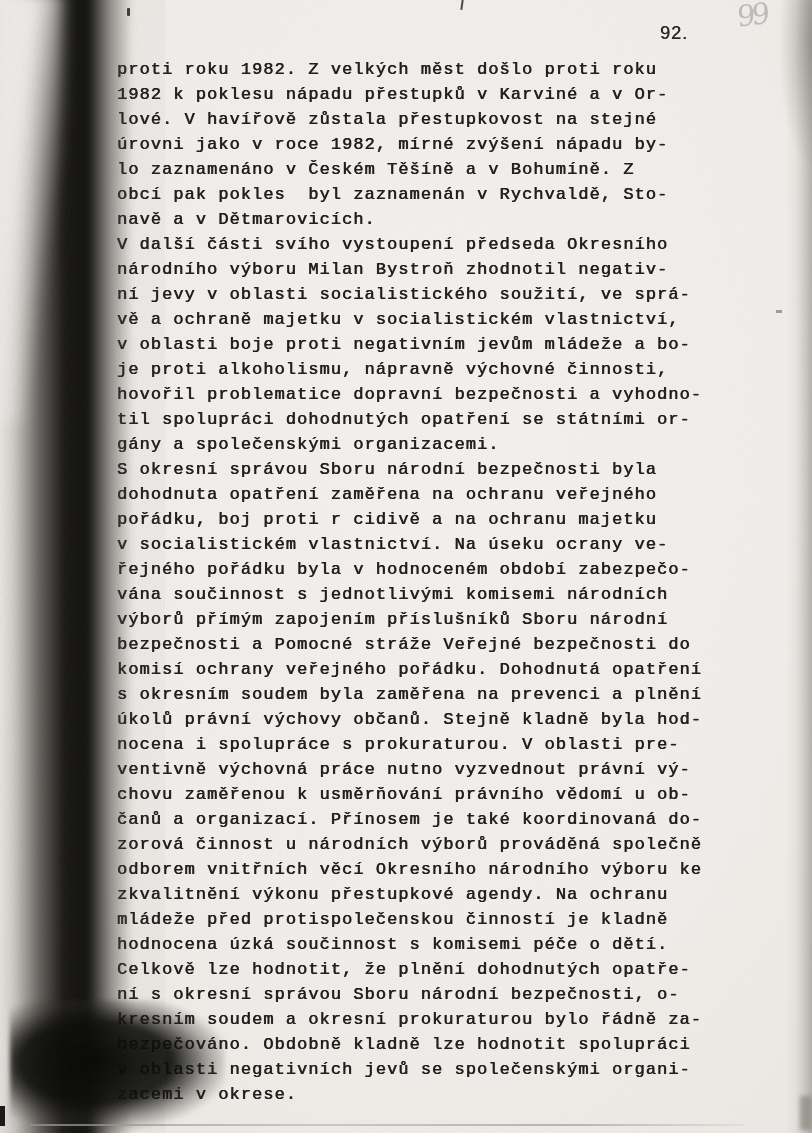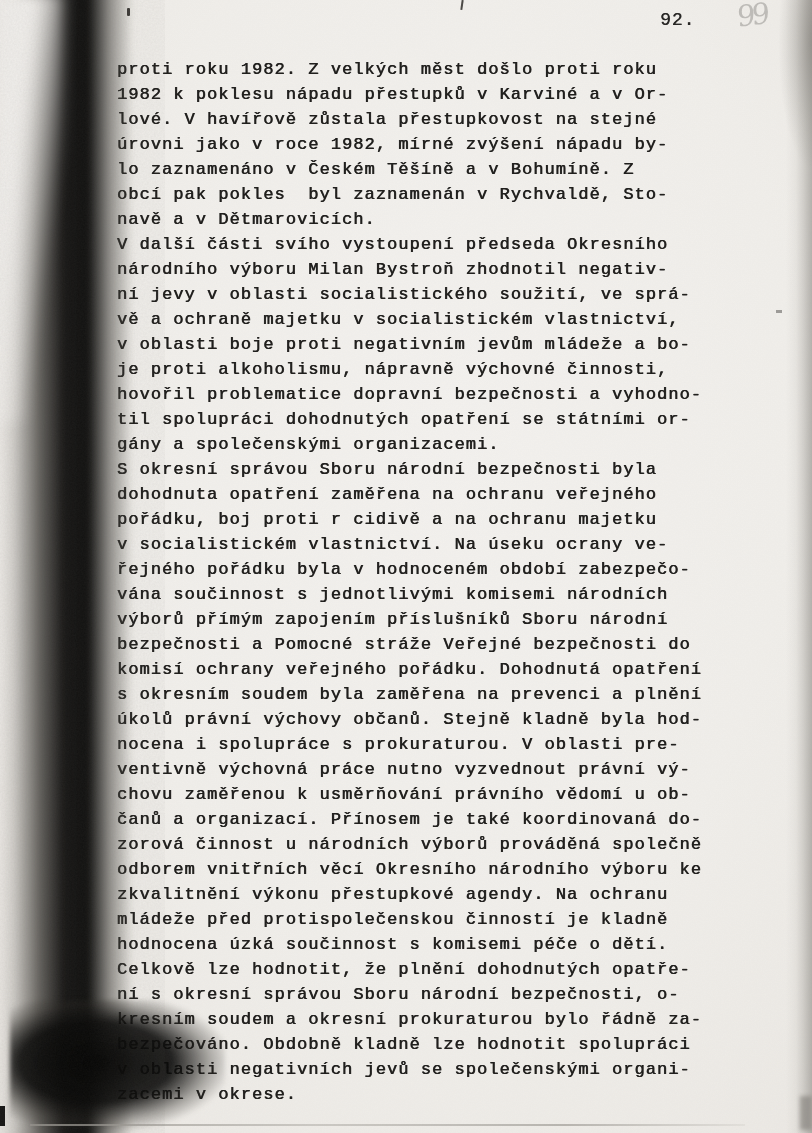--- a/index.html
+++ b/index.html
@@ -23,22 +23,22 @@
     line-height: 25px;
     letter-spacing: 1.05px;
     color: #1d1c1a;
     white-space: pre;
     text-shadow: 0.45px 0 0 rgba(25,24,22,0.8), -0.3px 0 0 rgba(25,24,22,0.45), 0 0.3px 0 rgba(25,24,22,0.35);
   }
   .tline { height: 25px; }
   
   .page-number {
     position: absolute;
-    left: 660px; top: 10px;
-    font-family: Liberation Mono, monospace;
+    left: 660px; top: 23px;
+    font-family: Liberation Sans, sans-serif;
     font-size: 18px;
     letter-spacing: 1px;
     color: #242321;
     text-shadow: 0.4px 0 0 rgba(25,24,22,0.8);
   }
   
   .pencil-number {
     position: absolute;
     left: 737px; top: -2px;
     font-family: "DejaVu Serif", serif;

